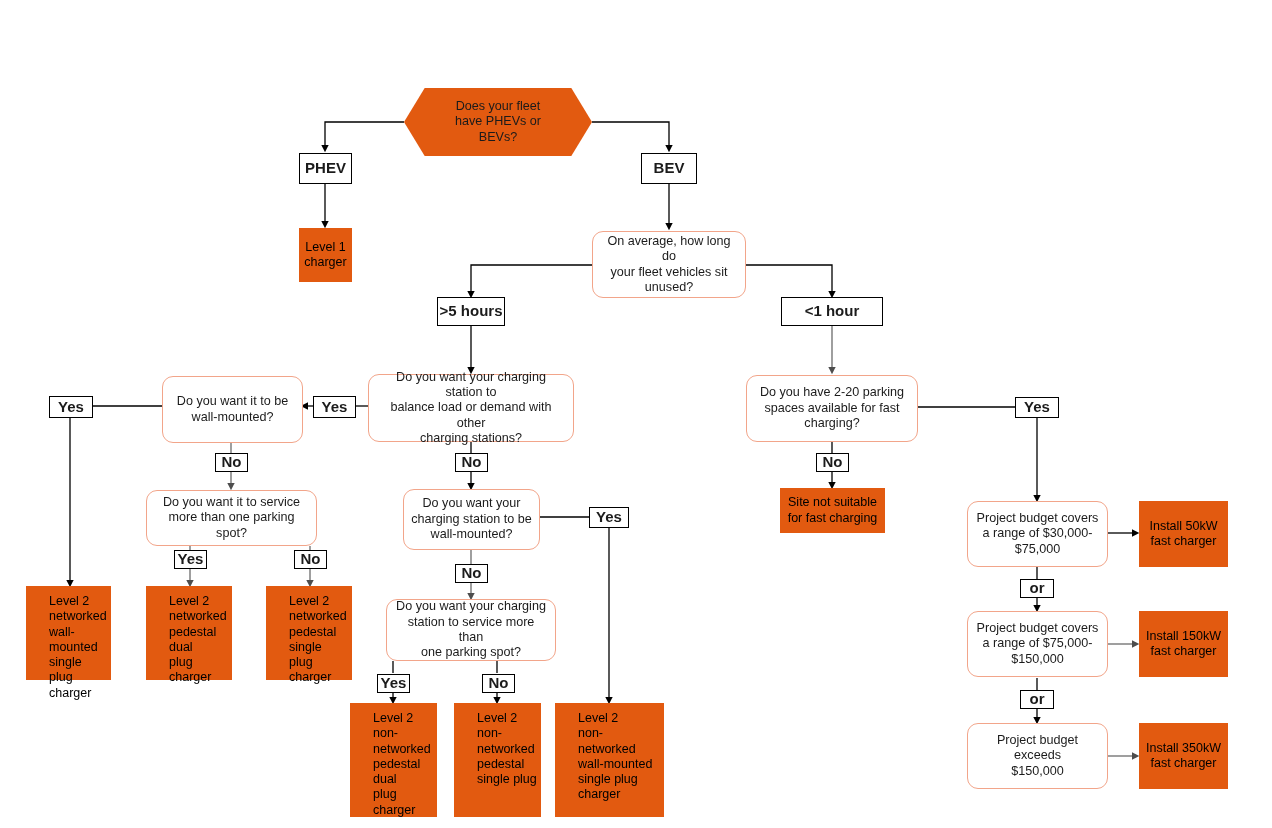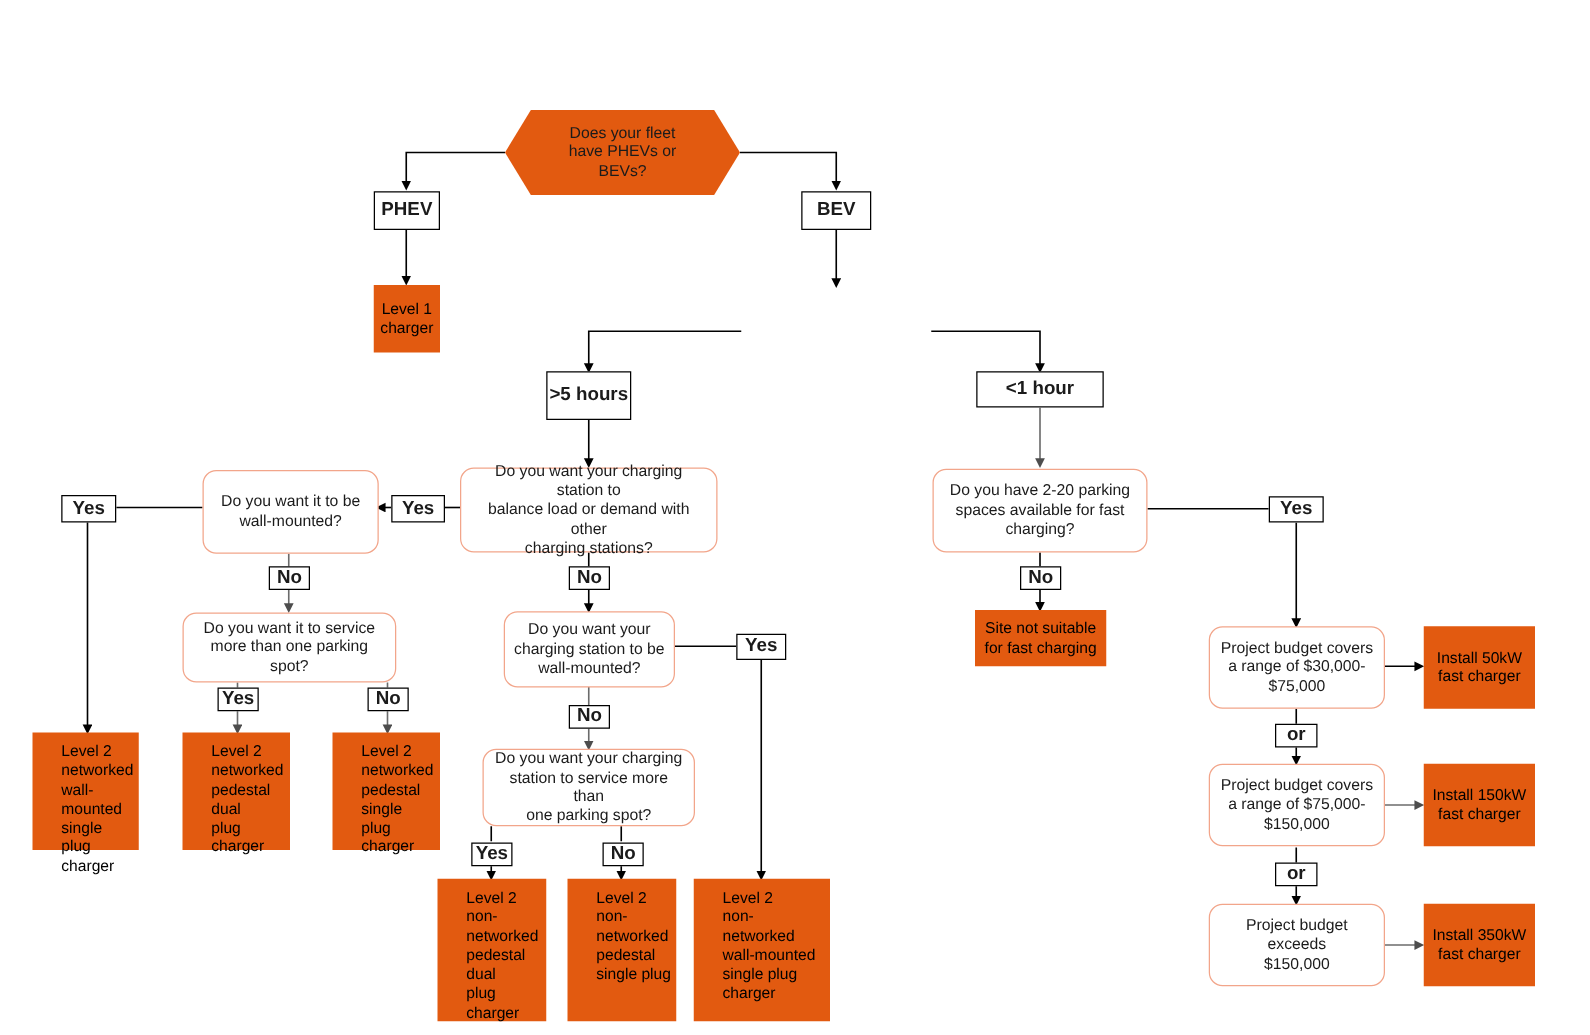--- a/index.html
+++ b/index.html
@@ -182,22 +182,25 @@
   <div class="node label-box" style="left:299px; top:153px; width:53px; height:31px;">
     <span>PHEV</span>
   </div>
   <div class="node result-box center" style="left:299px; top:228px; width:53px; height:54px;">
     <span>Level 1<br>charger</span>
   </div>
 
   <div class="node label-box" style="left:641px; top:153px; width:56px; height:31px;">
     <span>BEV</span>
   </div>
-
-  <div class="node label-box" style="left:437px; top:297px; width:68px; height:39px;">
+  <div class="node question-box" style="left:592px; top:231px; width:154px; height:67px;">
+    <span>On average, how long do<br>your fleet vehicles sit<br>unused?</span>
+  </div>
+
+  <div class="node label-box" style="left:437px; top:297px; width:68px; height:29px;">
     <span>&gt;5 hours</span>
   </div>
   <div class="node label-box" style="left:781px; top:297px; width:102px; height:29px;">
     <span>&lt;1 hour</span>
   </div>
 
   <div class="node question-box" style="left:368px; top:374px; width:206px; height:68px;">
     <span>Do you want your charging station to<br>balance load or demand with other<br>charging stations?</span>
   </div>
 

